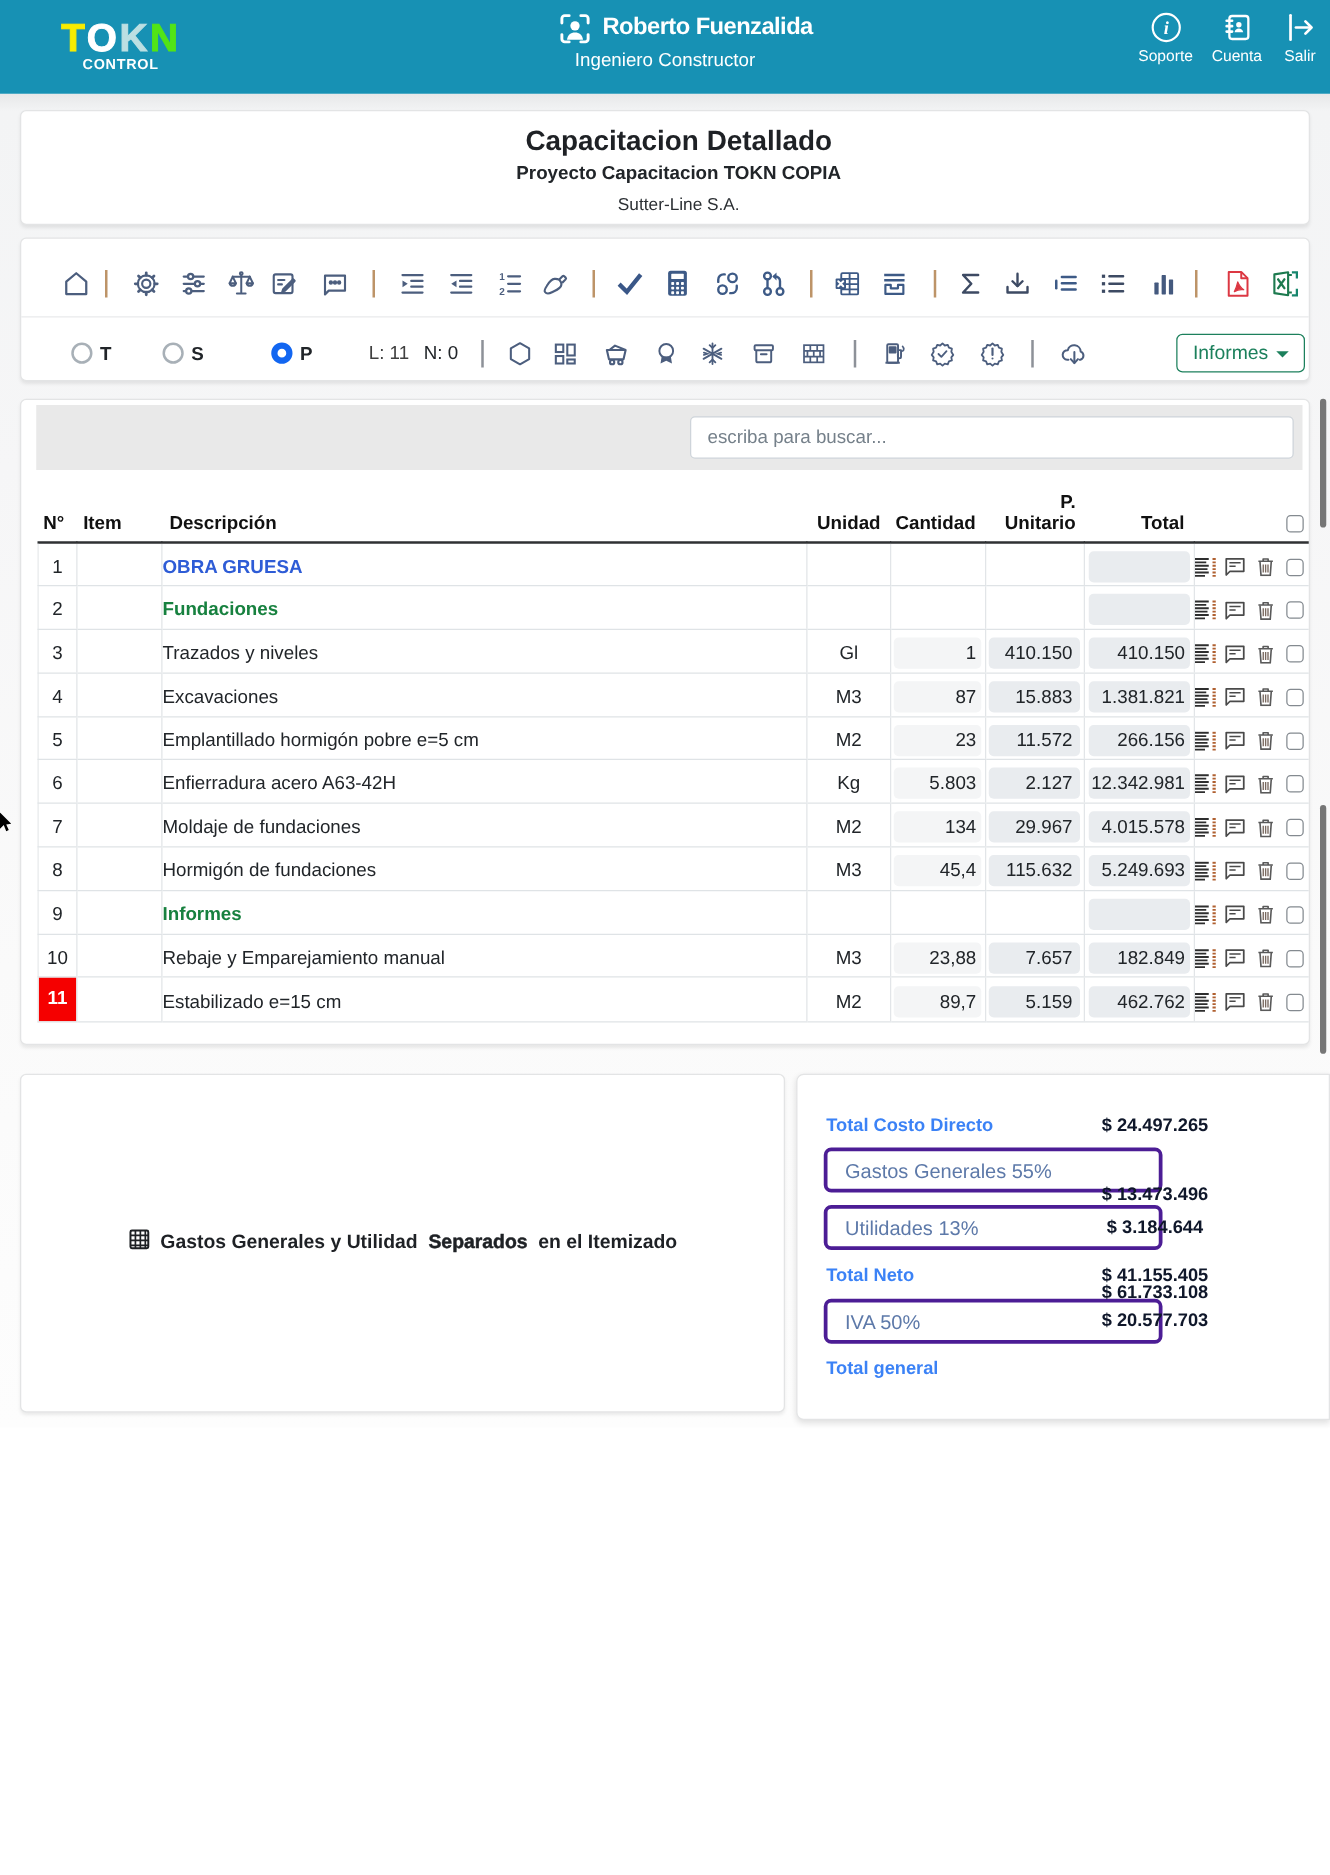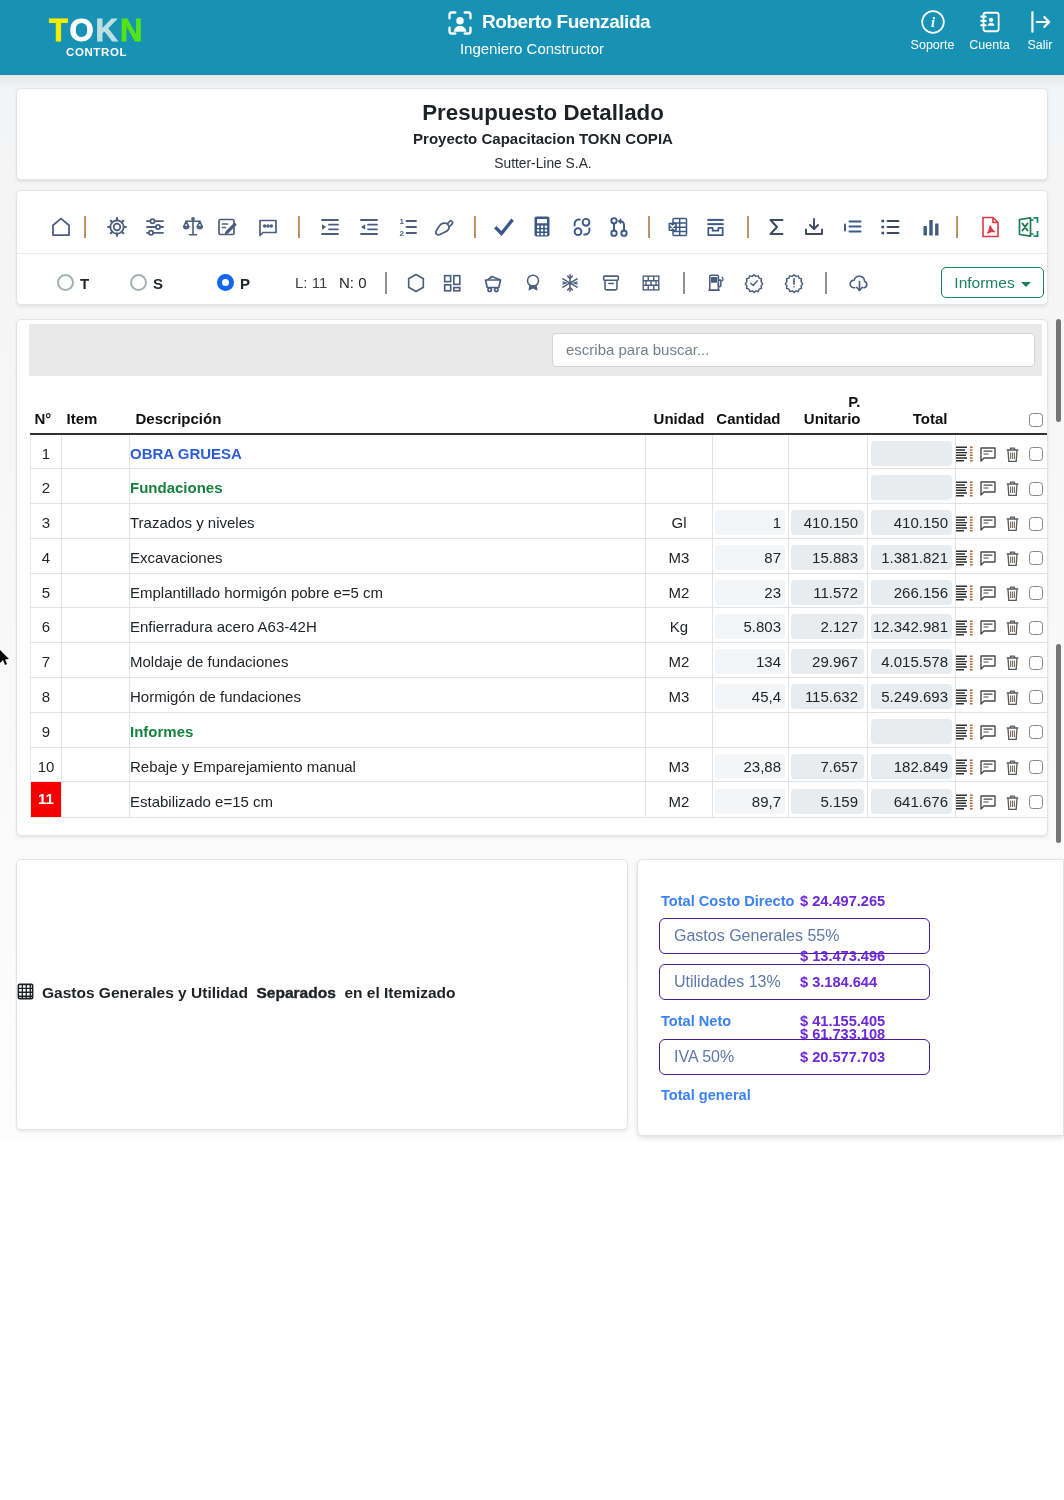--- a/index.html
+++ b/index.html
@@ -71,28 +71,28 @@
 .redN { display:block; background:#f50000; color:#fff; font-weight:700; text-align:center; height:34.8px; line-height:34.8px; margin-top:-3px; }
 .acts { white-space:nowrap; padding-left:7px; }
 .acts svg { vertical-align:middle; } .acts svg:nth-of-type(1){margin-right:7px;} .acts svg:nth-of-type(2){margin-right:10px;} .acts svg:nth-of-type(3){margin-right:10px;}
 .cbx { display:inline-block; width:14px; height:14px; border:1.5px solid #848a90; border-radius:3.5px; background:#fff; vertical-align:middle; }
 
 
 .thumb { position:absolute; left:1056px; width:5px; border-radius:3px; background:#767676; }
 #cursor { position:absolute; left:0; top:650px; }
 
 
-#msgRow { left:16px; top:982px; width:612px; text-align:left; font-size:15.5px; color:#1e2125; font-weight:700; }
+#msgRow { left:16px; top:982px; width:612px; text-align:center; font-size:15.5px; color:#1e2125; font-weight:700; }
 #msgRow svg { vertical-align:-3px; margin-right:7px; }
 #msgRow b { font-weight:800; -webkit-text-stroke:0.4px; }
 
 
 .sLabel { position:absolute; left:661px; font-weight:700; font-size:14.6px; color:#3b82f6; }
-.sVal { position:absolute; left:800px; width:248px; text-align:left; font-weight:700; font-size:14.6px; color:#6d28d9; }
-.sInput { position:absolute; left:659px; width:271px; height:36px; border:1px solid #4c1d95; border-radius:6px; background:#fff; color:#5d79a9; font-size:16px; line-height:34px; padding-left:14px; }
+.sVal { position:absolute; left:800px; width:248px; text-align:center; font-weight:700; font-size:14.6px; color:#0f172a; }
+.sInput { position:absolute; left:659px; width:271px; height:36px; border:3px solid #4c1d95; border-radius:6px; background:#fff; color:#5d79a9; font-size:16px; line-height:34px; padding-left:14px; }
 </style>
 </head>
 <body>
 <div id="bg" class="abs"></div>
 <div id="header" class="abs"></div>
 <div id="logo" class="abs"><span class="t">T</span><span class="o">O</span><span class="k">K</span><span class="n">N</span></div>
 <div id="logoSub" class="abs">CONTROL</div>
 <div id="uIcon" class="abs"><svg width="28" height="28" viewBox="0 0 24 24" fill="none" stroke="#ffffff" stroke-width="2" stroke-linecap="round" stroke-linejoin="round">
 <path d="M3 8 V5 a2 2 0 0 1 2 -2 H8"></path>
       <path d="M16 3 h3 a2 2 0 0 1 2 2 v3"></path>
@@ -119,21 +119,21 @@
 Cuenta</div>
 <div class="abs hbtn" style="left:1020px;top:9px;width:40px;">
 <svg width="26" height="26" viewBox="0 0 24 24" fill="none" stroke="#ffffff" stroke-width="2" stroke-linecap="round" stroke-linejoin="round">
       <path d="M5 3 v18"></path>
       <path d="M9 12 h11"></path>
       <path d="M16 7.5 L20.5 12 L16 16.5"></path>
     </svg>
 Salir</div>
 
 <div id="cardTitle" class="abs card"></div>
-<div id="t1" class="abs">Presupuesto Detallado</div>
+<div id="t1" class="abs">Capacitacion Detallado</div>
 <div id="t2" class="abs">Proyecto Capacitacion TOKN COPIA</div>
 <div id="t3" class="abs">Sutter-Line S.A.</div>
 
 <div id="cardTools" class="abs card"></div>
 <div id="toolDivider" class="abs"></div>
 
 <div class="sep1" style="left:84px"></div>
 <div class="sep1" style="left:298px"></div>
 <div class="sep1" style="left:474px"></div>
 <div class="sep1" style="left:648px"></div>
@@ -581,21 +581,21 @@
         <td class="bl"></td>
         <td class="bl desc">Estabilizado e=15 cm</td>
         <td class="bl unit">M2</td>
         <td class="bl">
           <span class="pillC">89,7</span>
         </td>
         <td class="bl">
           <span class="pillP">5.159</span>
         </td>
         <td class="bl">
-          <span class="pillT">641.676</span>
+          <span class="pillT">462.762</span>
         </td>
         <td class="bl acts"><svg width="17" height="16" viewBox="0 0 17 16">
             <use href="#iL"></use>
           </svg><svg width="16" height="15" viewBox="0 0 16 15">
             <use href="#iC"></use>
           </svg><svg width="13" height="15" viewBox="0 0 13 15">
             <use href="#iT"></use>
           </svg><span class="cbx"></span></td>
       </tr>
 </tbody>

